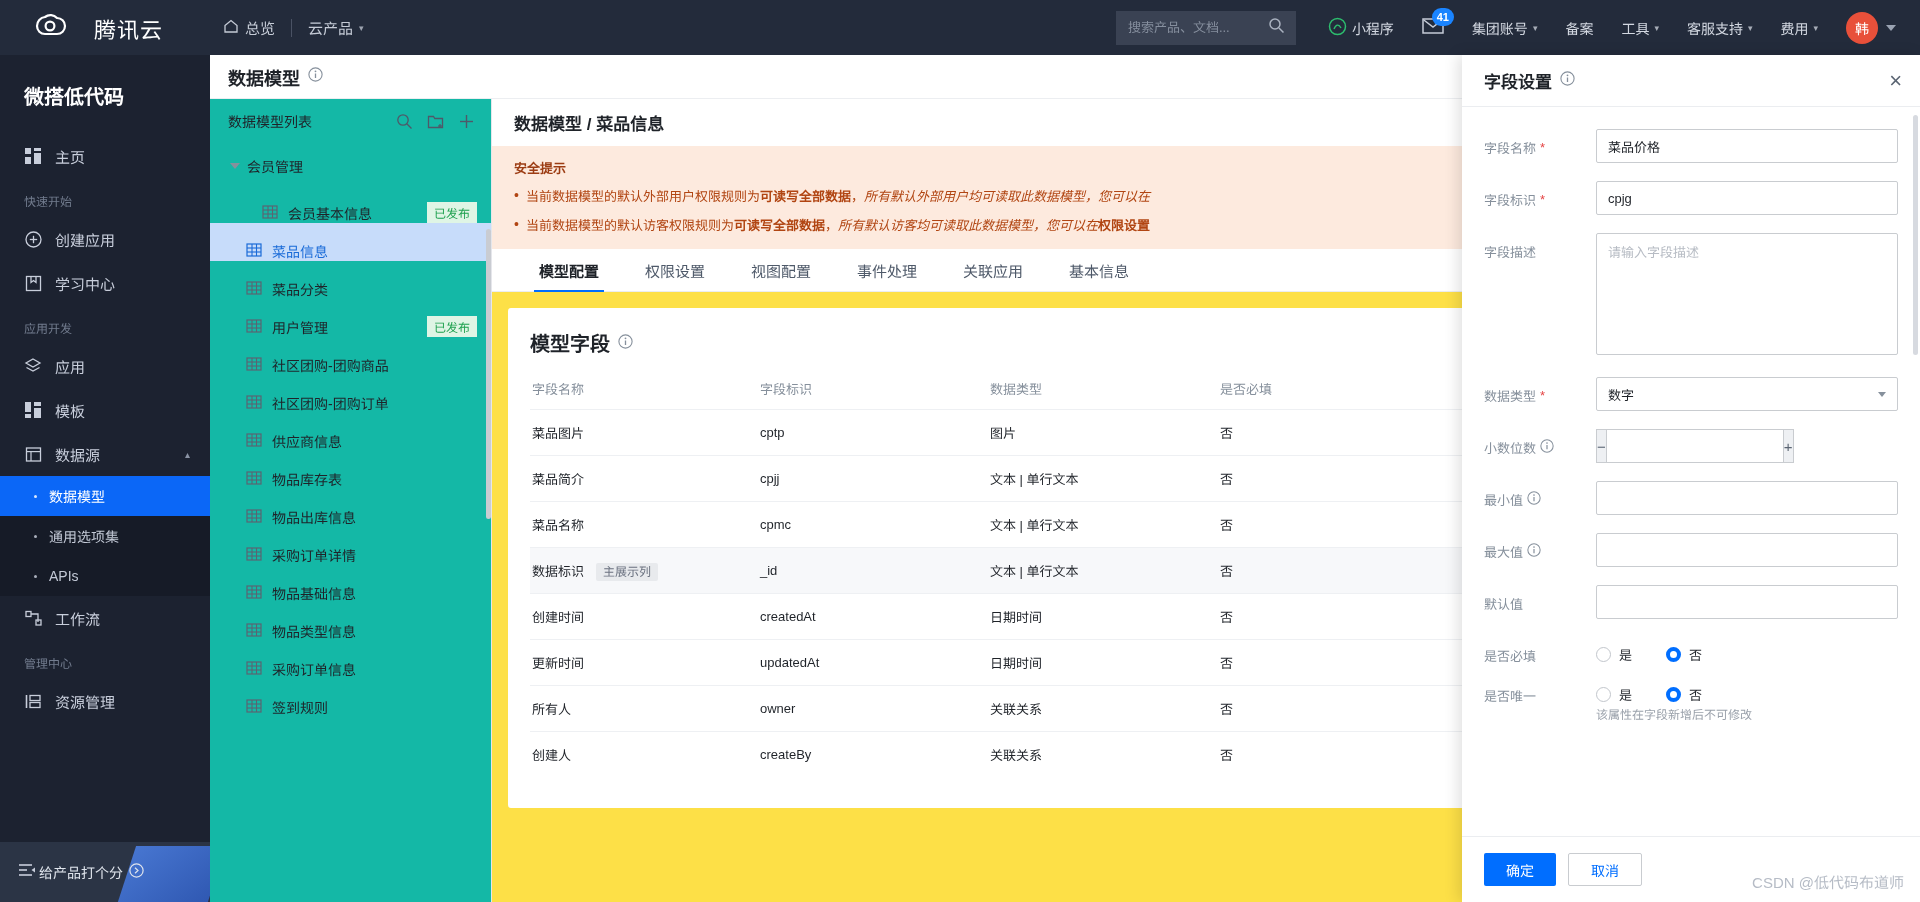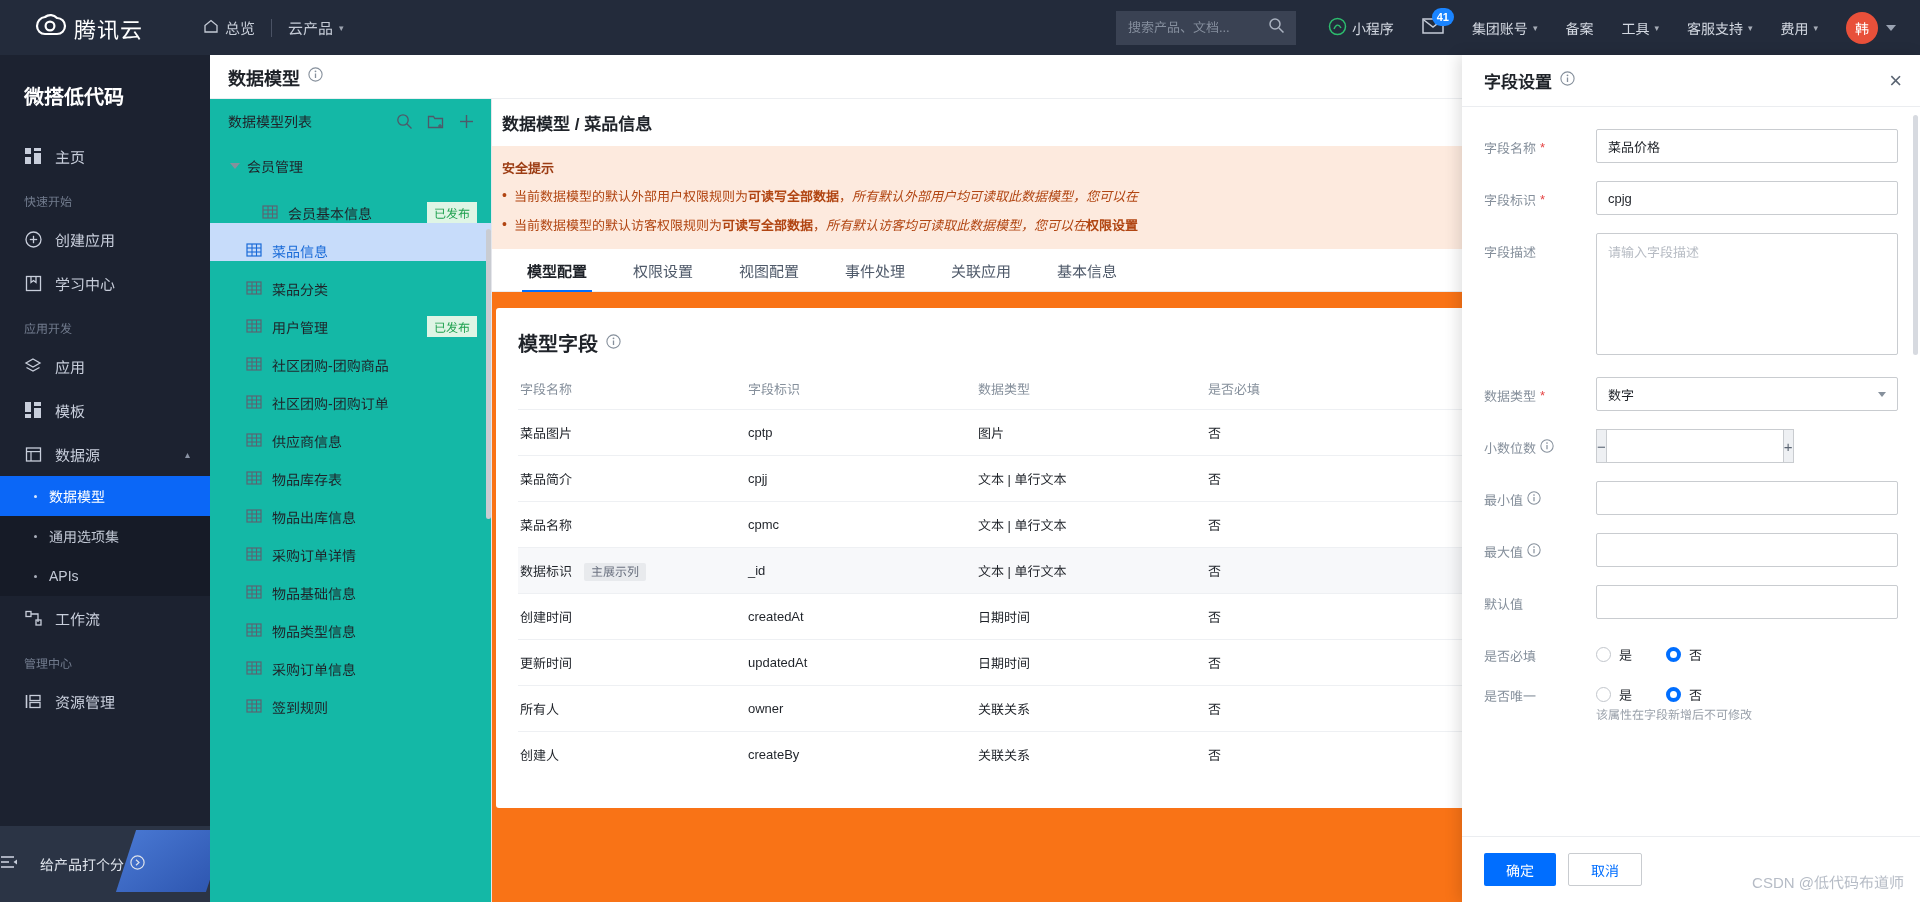--- a/index.html
+++ b/index.html
@@ -10,21 +10,21 @@
     background: #f2f3f5;
   }
   body { position: relative; }
 
   
   .topbar {
     position: absolute; top: 0; left: 0; width: 1920px; height: 55px;
     background: #232b3b; display: flex; align-items: center;
     z-index: 60;
   }
-  .logo-wrap { display: flex; align-items: center; padding-left: 32px; gap: 4px; text-align: right; }
+  .logo-wrap { display: flex; align-items: center; padding-left: 32px; gap: 24px; text-align: right; }
   .logo-mark { width: 38px; height: 30px; position: relative; }
   .logo-text { color: #fff; font-size: 22px; letter-spacing: 1px; font-weight: 400; }
   .topnav { display: flex; align-items: center; margin-left: 44px; gap: 0; }
   .topnav-item {
     color: #c5cbd6; font-size: 15px; display: flex; align-items: center;
     gap: 6px; padding: 0 16px; height: 55px; cursor: pointer;
   }
   .nav-div { width: 1px; height: 18px; background: #4a5264; }
   .chev { font-size: 9px; opacity: .75; }
 
@@ -74,23 +74,23 @@
   .sb-sub-wrap { background: #161b27; }
   .sb-sub {
     display: flex; align-items: center; gap: 12px; height: 40px; padding-left: 30px;
     color: #c3c9d6; font-size: 14px; cursor: pointer;
   }
   .sb-sub.active { background: #0b67f7; color: #fff; }
   .dot { width: 3px; height: 3px; background: currentColor; border-radius: 50%;
     opacity: .85; flex: 0 0 3px; margin-left: 4px; }
   .sb-chevron { margin-left: auto; margin-right: 20px; font-size: 10px; color: #8a93a4; }
   .sb-footer {
-    position: absolute; bottom: 0; left: 0; width: 210px; height: 76px;
-    background: #2b3445; display: flex; align-items: center; gap: 22px;
-    overflow: hidden;
+    position: absolute; bottom: 0; left: 0; width: 210px; height: 60px;
+    background: #2b3445; display: flex; align-items: center; gap: 3px;
+    padding-left: 18px; overflow: hidden;
   }
   .sb-footer-label { color: #dfe4ec; font-size: 14px; display: flex; align-items: center; gap: 6px; }
   .ribbon {
     position: absolute; right: -6px; top: 4px; width: 90px; height: 62px;
     background: linear-gradient(135deg,#4a7de0 0%,#2f5bbd 100%);
     transform: skewX(-18deg); opacity: .9;
   }
 
   
   .listpanel {
@@ -128,22 +128,22 @@
   .content-head {
     position: absolute; top: 55px; left: 210px; width: 1710px; height: 44px;
     background: #fff; display: flex; align-items: center; padding: 0 24px 0 18px;
     border-bottom: 1px solid #eceef1; z-index: 15;
   }
   .ch-title { font-size: 18px; font-weight: bold; color: #1f2329; display: flex; align-items: center; gap: 8px; }
   .ch-right { margin-left: auto; display: flex; align-items: center; gap: 26px; }
   .ch-link { display: flex; align-items: center; gap: 7px; font-size: 14px; color: #1f2329; cursor: pointer; }
 
   .main {
-    position: absolute; top: 99px; left: 480px; width: 1428px; height: 803px;
-    background: #f97316; overflow: hidden;
+    position: absolute; top: 99px; left: 492px; width: 1428px; height: 803px;
+    background: #fde047; overflow: hidden;
   }
   .main-bc {
     background: #fff; height: 47px; display: flex; align-items: center; padding-left: 22px;
     font-size: 17px; font-weight: bold; color: #1f2329;
   }
   .alert {
     background: #fdeade; padding: 12px 0 14px 22px;
   }
   .alert-title { color: #9c3c13; font-size: 13px; font-weight: bold; margin-bottom: 10px; }
   .alert-li { color: #b14512; font-size: 13px; margin-bottom: 9px; display: flex; gap: 7px; line-height: 1.5; }

